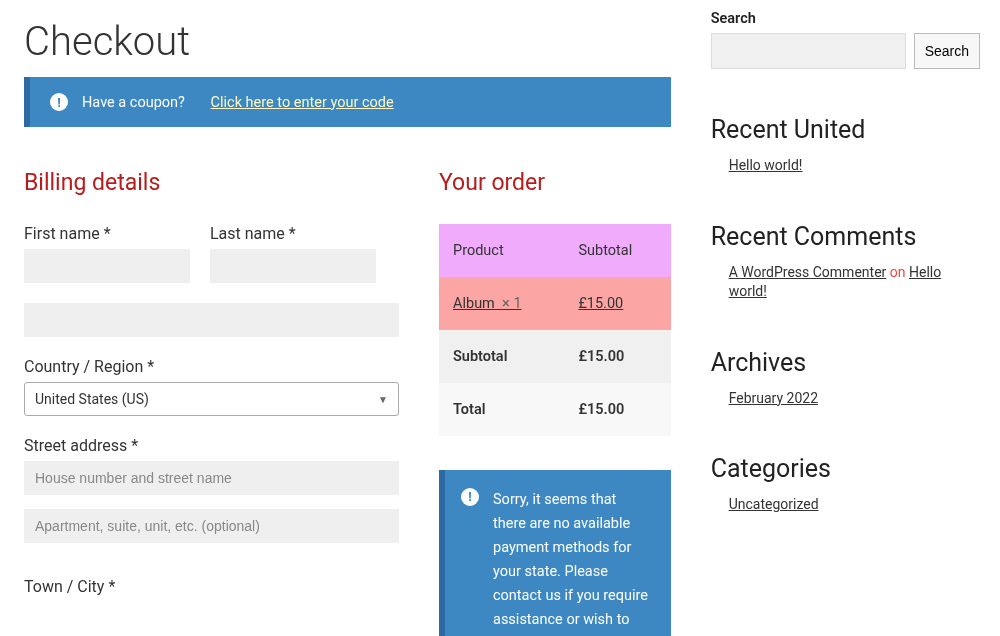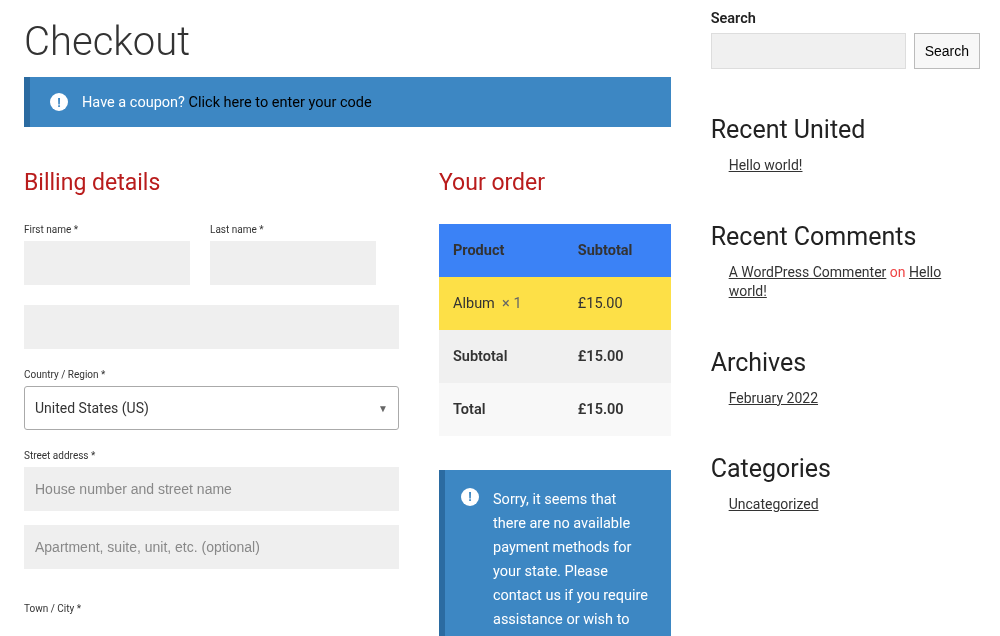--- a/index.html
+++ b/index.html
@@ -49,22 +49,24 @@
     background: #fff;
     color: #3d87c3;
     display: inline-flex;
     align-items: center;
     justify-content: center;
     font-weight: bold;
     font-size: 13px;
     flex: 0 0 18px;
   }
   .notice a, .notice .link {
-    color: #000000;
+    color: #fef9c3;
+    text-decoration: underline;
     cursor: pointer;
+    margin-left: 22px;
   }
   .columns {
     display: flex;
     gap: 40px;
   }
   .billing {
     flex: 0 0 375px;
   }
   .order {
     flex: 1 1 auto;
@@ -78,27 +80,27 @@
   .form-row {
     margin-bottom: 20px;
   }
   .form-row-half {
     display: flex;
     gap: 20px;
   }
   .form-row-half > div { flex: 0 0 166px; }
   label.field-label {
     display: block;
-    font-size: 10px;
+    font-size: 16px;
     color: #333;
     margin-bottom: 6px;
   }
   input.text-input, .select-box {
     width: 100%;
-    height: 44px;
+    height: 34px;
     background: #efefef;
     border: 1px solid #efefef;
     padding: 6px 10px;
     font-size: 14px;
     color: #333;
   }
   .street-group input.text-input { margin-bottom: 14px; }
   input::placeholder { color: #888; }
   .select-box {
     background: #fff;
@@ -118,25 +120,26 @@
   table.order-table {
     width: 100%;
     border-collapse: collapse;
     font-size: 14.5px;
   }
   table.order-table th, table.order-table td {
     text-align: left;
     padding: 18px 14px;
   }
   table.order-table thead th {
-    background: #3b82f6;
-    font-weight: 700;
+    background: #f0abfc;
+    font-weight: 400;
   }
   table.order-table tbody td {
-    background: #fde047;
+    background: #fca5a5;
+    text-decoration: underline;
   }
   table.order-table tfoot th, table.order-table tfoot td {
     background: #f8f8f8;
     font-weight: 600;
   }
   table.order-table tfoot tr.subtotal-row td,
   table.order-table tfoot tr.subtotal-row th {
     background: #f0f0f0;
   }
   table.order-table tfoot tr.total-row td,

